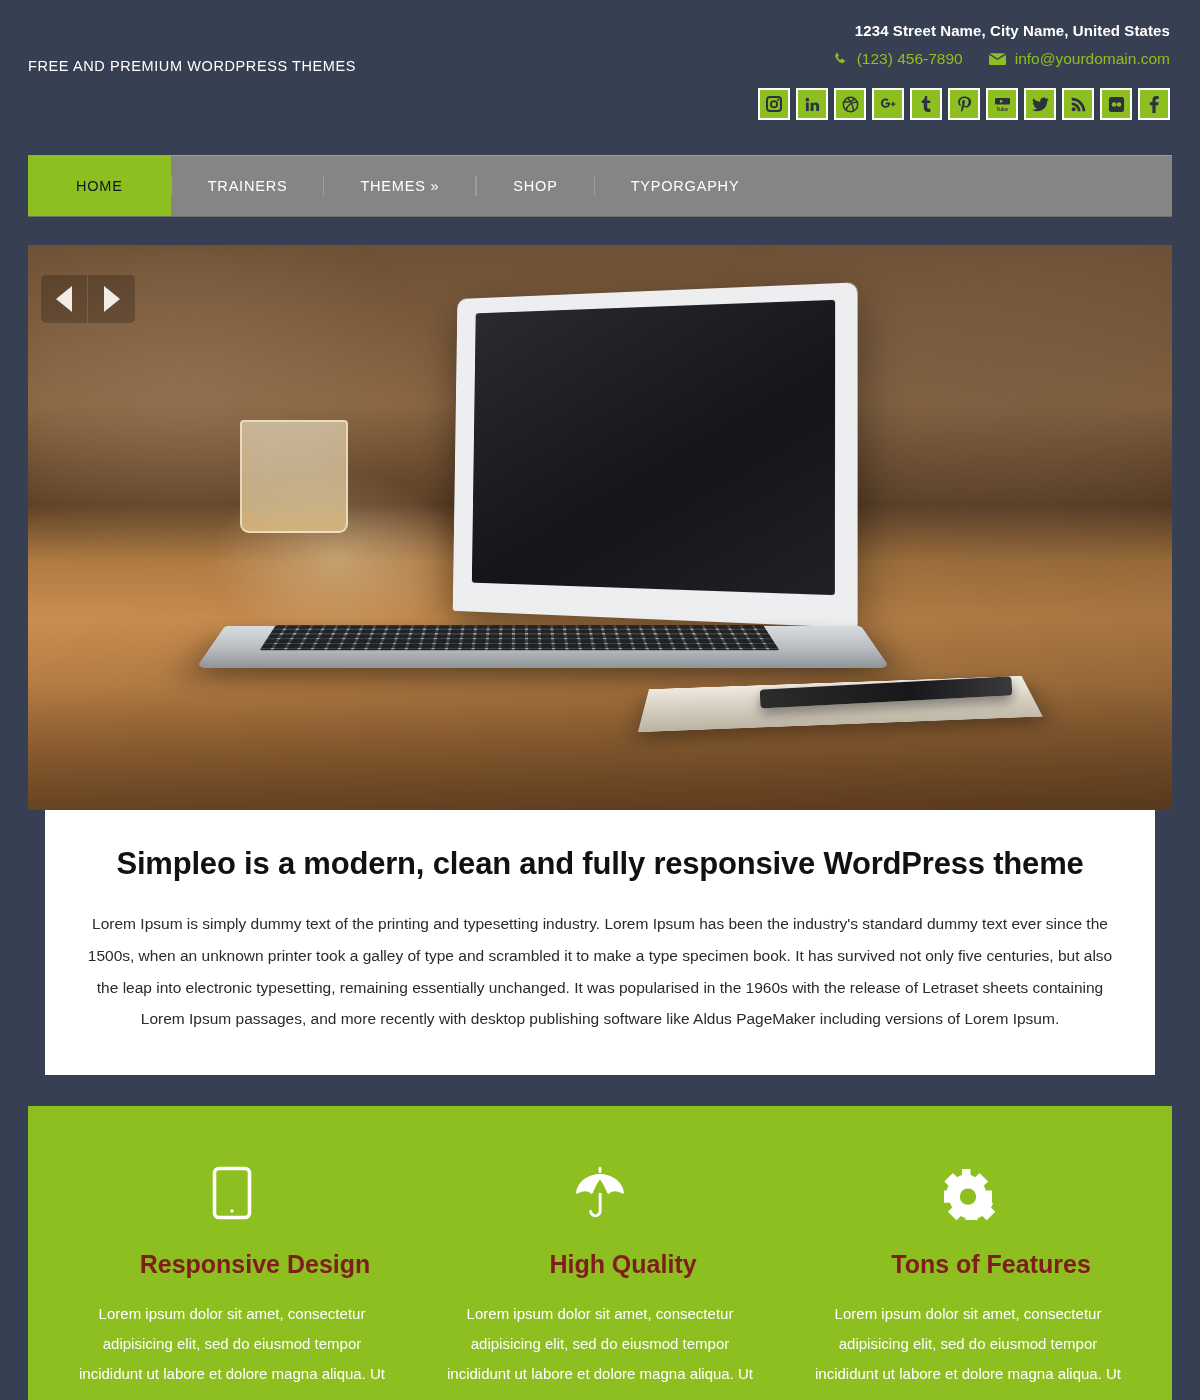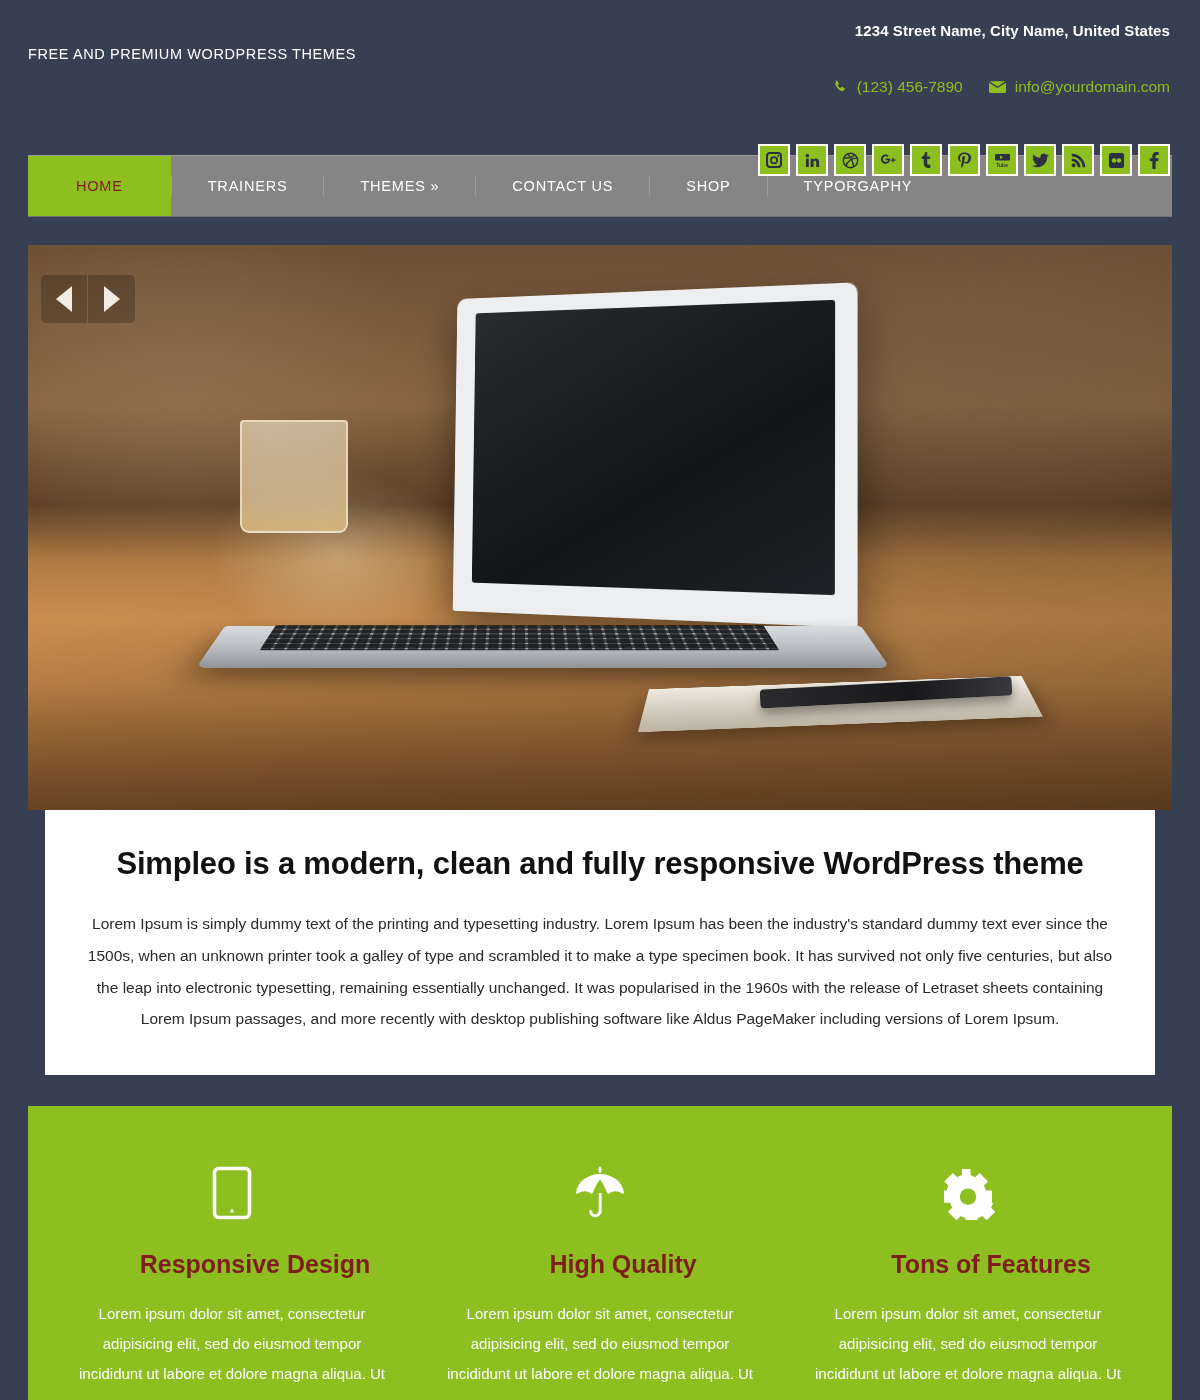--- a/index.html
+++ b/index.html
@@ -32,32 +32,31 @@
 
   .brand-title {
     font-size: 46px;
     font-weight: bold;
     letter-spacing: 1px;
     line-height: 1;
     color: #ffffff;
   }
 
   .brand-tagline {
-    margin-top: 16px;
+    margin-top: 28px;
     font-size: 14.5px;
     letter-spacing: 0.6px;
     color: #ffffff;
     font-weight: normal;
   }
 
   .header-right {
     display: flex;
     flex-direction: column;
     align-items: flex-end;
-    gap: 28px;
   }
 
   .hr-address {
     font-size: 15px;
     font-weight: bold;
     color: #ffffff;
     letter-spacing: 0.1px;
   }
 
   .hr-contacts {
@@ -118,21 +117,21 @@
     letter-spacing: 0.8px;
     color: #ffffff;
     cursor: pointer;
     white-space: nowrap;
     position: relative;
   }
 
   .nav-item.active {
     background: #8cbf1f;
     padding: 0 48px;
-    color: #7f1d1d;
+    color: #0f172a;
     font-weight: normal;
   }
 
   .nav-sep {
     width: 1px;
     background: #9c9c9c;
     margin: 20px 0;
     align-self: stretch;
   }
 
@@ -449,21 +448,20 @@
     </div>
   </div>
 
   <div class="nav-wrap">
     <div class="nav-item active">HOME</div>
     <div class="nav-sep"></div>
     <div class="nav-item">TRAINERS</div>
     <div class="nav-sep"></div>
     <div class="nav-item">THEMES »</div>
     <div class="nav-sep"></div>
-    <div class="nav-item">CONTACT US</div>
     <div class="nav-sep"></div>
     <div class="nav-item">SHOP</div>
     <div class="nav-sep"></div>
     <div class="nav-item">TYPORGAPHY</div>
   </div>
 
   <div class="slider">
     <div class="slider-photo">
       <div class="blur-left"></div>
       <div class="blur-right"></div>

